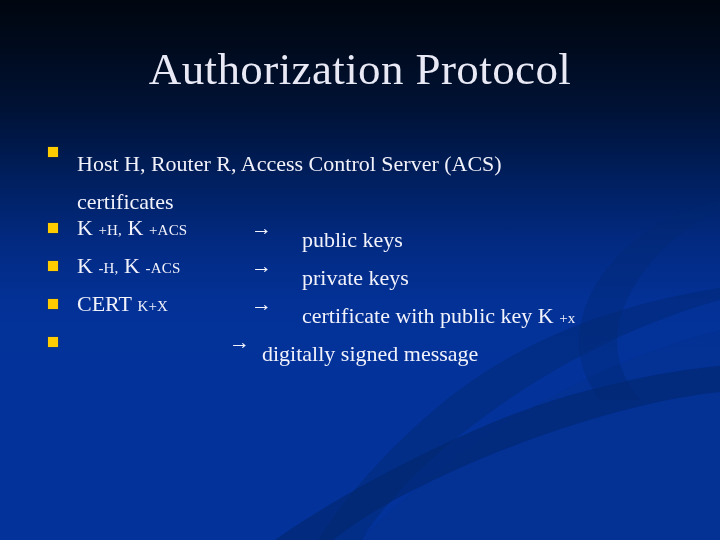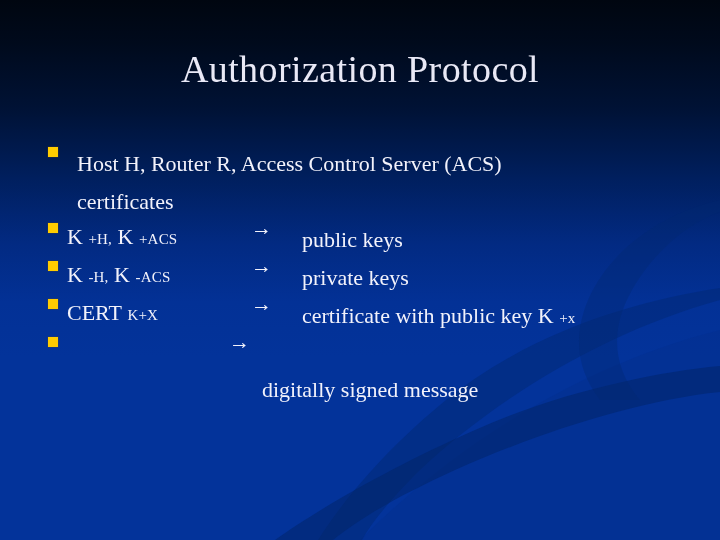--- a/index.html
+++ b/index.html
@@ -34,21 +34,21 @@
     pointer-events: none;
   }
 
   
   .title {
     position: absolute;
     top: 46px;
     left: 0;
     width: 720px;
     text-align: center;
-    font-size: 38px;
+    font-size: 45px;
     line-height: 46px;
     letter-spacing: 0.4px;
     color: #e9e9f6;
     white-space: nowrap;
   }
 
   
   .bullets {
     position: absolute;
     top: 133px;
@@ -80,42 +80,41 @@
     font-size: 22px;
     color: #f2f2fb;
   }
 
   
   .row.cont .txt { left: 31px; text-align: center; }
 
   
   .term {
     position: absolute;
-    left: 21px;
+    left: 31px;
     top: 0;
     font-size: 22px;
     color: #f2f2fb;
-    margin-top: 9px;
   }
   .arrow {
     position: absolute;
     left: 205px;
     top: 0;
     font-size: 21px;
     color: #f2f2fb;
   }
   .desc {
     position: absolute;
     left: 256px;
     top: 12px;
     font-size: 22px;
     color: #f2f2fb;
   }
   .row.tight .arrow { left: 183px; }
-  .row.tight .desc  { left: 216px; margin-top: 36px; }
+  .row.tight .desc  { left: 216px; }
 
   .sub {
     font-size: 15px;
     letter-spacing: 0.2px;
   }
 </style>
 </head>
 <body>
 
 <div id="slide">

